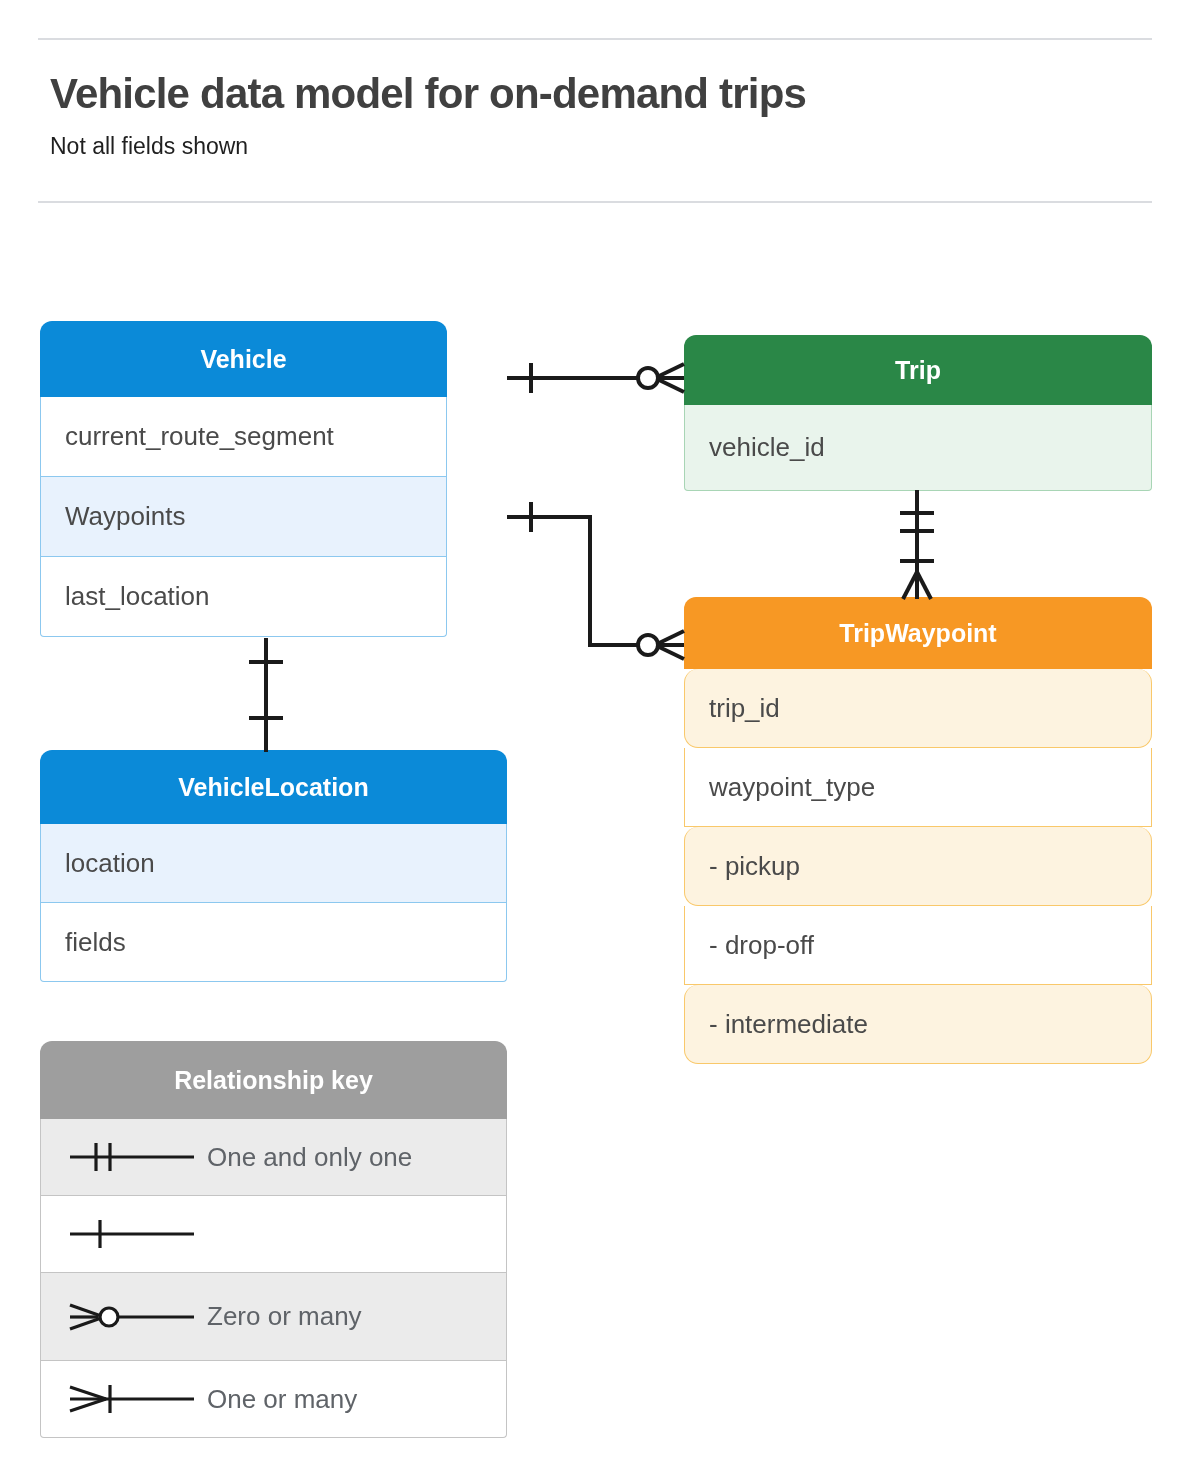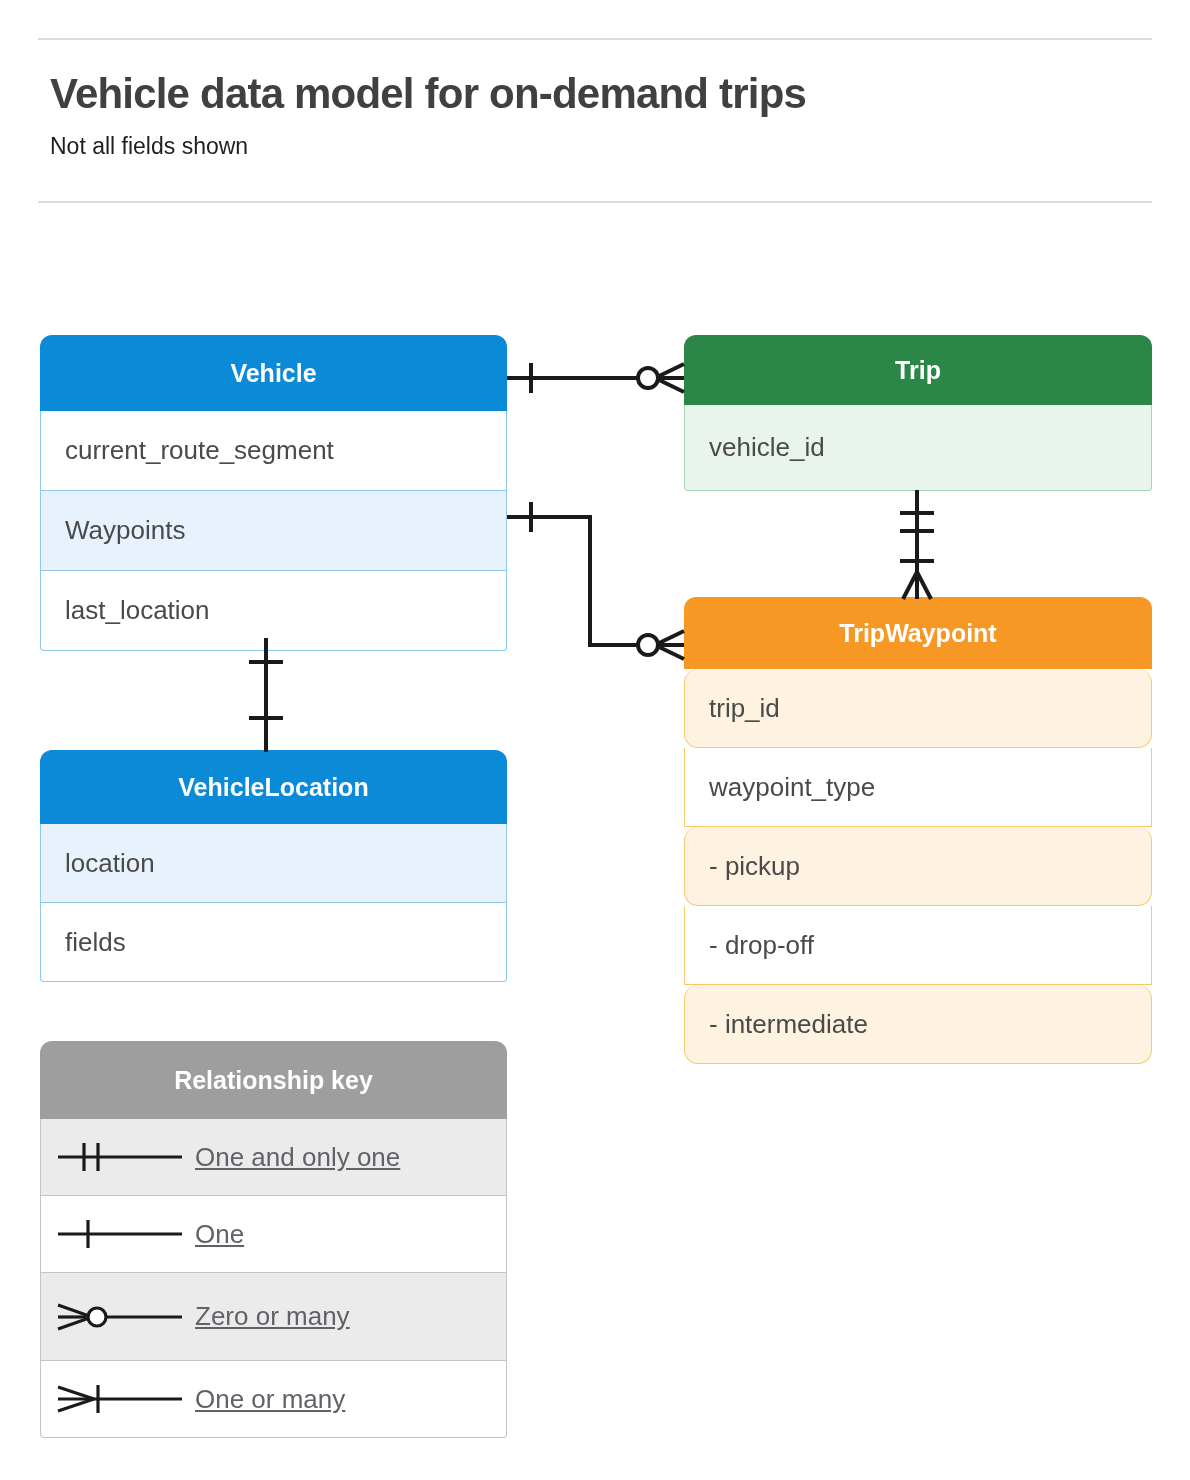--- a/index.html
+++ b/index.html
@@ -94,24 +94,23 @@
   .c-orange .row-plain { background: #ffffff; }
 
   
   .c-grey .entity-header { background: #9e9e9e; }
   .c-grey .entity-row { border-color: #c4c4c4; }
   .c-grey .row-alt { background: #ebebeb; }
   .c-grey .row-plain { background: #ffffff; }
 
   
   .legend-row {
-    padding-left: 4px;
+    padding-left: 16px;
     font-size: 26px;
     color: #5f6368;
-    text-decoration: underline;
   }
   .legend-symbol {
     width: 150px;
     flex: 0 0 150px;
     display: flex;
     align-items: center;
     justify-content: center;
   }
   .legend-label { flex: 1 1 auto; }
 
@@ -125,21 +124,21 @@
   }
 </style>
 </head>
 <body>
 
 <div class="rule" id="rule-top"></div>
 <div id="page-title">Vehicle data model for on-demand trips</div>
 <div id="page-subtitle">Not all fields shown</div>
 <div class="rule" id="rule-bottom"></div>
 
-<div class="entity c-blue" style="left:40px; top:335px; width:467px;">
+<div class="entity c-blue" style="left:40px; top:321px; width:407px;">
   <div class="entity-header" style="height:76px;">Vehicle</div>
   <div class="entity-row row-plain" style="height:80px;">current_route_segment</div>
   <div class="entity-row row-alt" style="height:80px;">Waypoints</div>
   <div class="entity-row row-plain" style="height:80px;">last_location</div>
 </div>
 
 <div class="entity c-blue" style="left:40px; top:750px; width:467px;">
   <div class="entity-header" style="height:74px;">VehicleLocation</div>
   <div class="entity-row row-alt" style="height:79px;">location</div>
   <div class="entity-row row-plain" style="height:79px;">fields</div>
@@ -177,21 +176,20 @@
 
   <div class="entity-row legend-row row-plain" style="height:77px;">
     <span class="legend-symbol">
       <svg width="140" height="40" viewBox="0 0 140 40">
         <g stroke="#1a1a1a" stroke-width="3.2" fill="none">
           <line x1="8" y1="20" x2="132" y2="20"></line>
           <line x1="38" y1="6" x2="38" y2="34"></line>
         </g>
       </svg>
     </span>
-    <span class="legend-label">One</span>
   </div>
 
   <div class="entity-row legend-row row-alt" style="height:88px;">
     <span class="legend-symbol">
       <svg width="140" height="40" viewBox="0 0 140 40">
         <g stroke="#1a1a1a" stroke-width="3.2" fill="none">
           <line x1="48" y1="20" x2="132" y2="20"></line>
           <line x1="8" y1="8" x2="42" y2="20"></line>
           <line x1="8" y1="32" x2="42" y2="20"></line>
           <line x1="8" y1="20" x2="36" y2="20"></line>

